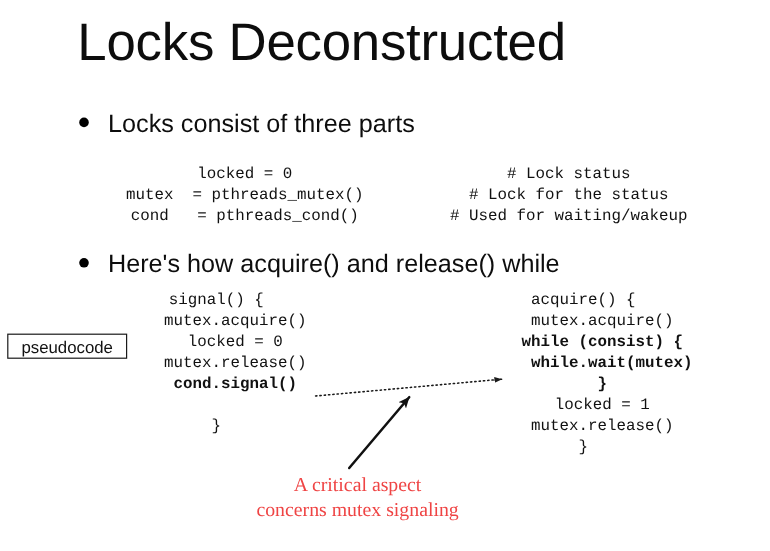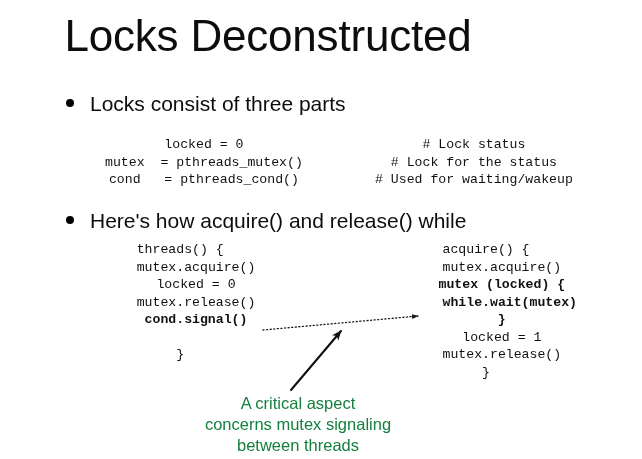--- a/index.html
+++ b/index.html
@@ -97,24 +97,24 @@
     box-sizing: border-box;
   }
 
   
   #caption {
     position: absolute;
     left: 188px;
     top: 393px;
     width: 220px;
     text-align: center;
-    font-family: Liberation Sans, sans-serif;
+    font-family: Liberation Serif, serif;
     font-size: 16.5px;
     line-height: 21px;
-    color: #15803d;
+    color: #ef4444;
   }
 
   
   #annotations {
     position: absolute;
     left: 0;
     top: 0;
     width: 642px;
     height: 459px;
     pointer-events: none;
@@ -137,42 +137,42 @@
 cond   = pthreads_cond()</div>
   <div class="code" id="code-decl-cmt"># Lock status
 # Lock for the status
 # Used for waiting/wakeup</div>
 
   <div class="bullet-row" id="bullet-2">
     <span class="bullet-dot"></span>
     <span class="bullet-text">Here's how acquire() and release() while</span>
   </div>
 
-  <div class="code" id="code-release"><span>threads() {</span>
+  <div class="code" id="code-release"><span>signal() {</span>
 <span>    mutex.acquire()</span>
 <span>    locked = 0</span>
 <span>    mutex.release()</span>
 <b>    cond.signal()</b>
 <span></span>
 <span>}</span></div>
 
   <div class="code" id="code-acquire"><span>acquire() {</span>
 <span>    mutex.acquire()</span>
-<b>    mutex (locked) {</b>
+<b>    while (consist) {</b>
 <b>      while.wait(mutex)</b>
 <b>    }</b>
 <span>    locked = 1</span>
 <span>    mutex.release()</span>
 <span>}</span></div>
 
+  <div id="pseudocode-box">pseudocode</div>
 
   <div id="caption">
       <div>A critical aspect</div>
       <div>concerns mutex signaling</div>
-      <div>between threads</div>
     </div>
 
   <svg id="annotations" viewBox="0 0 642 459">
     <defs>
       <marker id="dot-arrow" markerWidth="7" markerHeight="7" refX="6" refY="3" orient="auto" markerUnits="userSpaceOnUse">
         <path d="M0,0.6 L6.5,3 L0,5.4 z" fill="#1a1a1a"></path>
       </marker>
       <marker id="solid-arrow" markerWidth="12" markerHeight="12" refX="9" refY="4.5" orient="auto" markerUnits="userSpaceOnUse">
         <path d="M0,0.4 L9.5,4.5 L0,8.6 L2.4,4.5 z" fill="#111111"></path>
       </marker>

